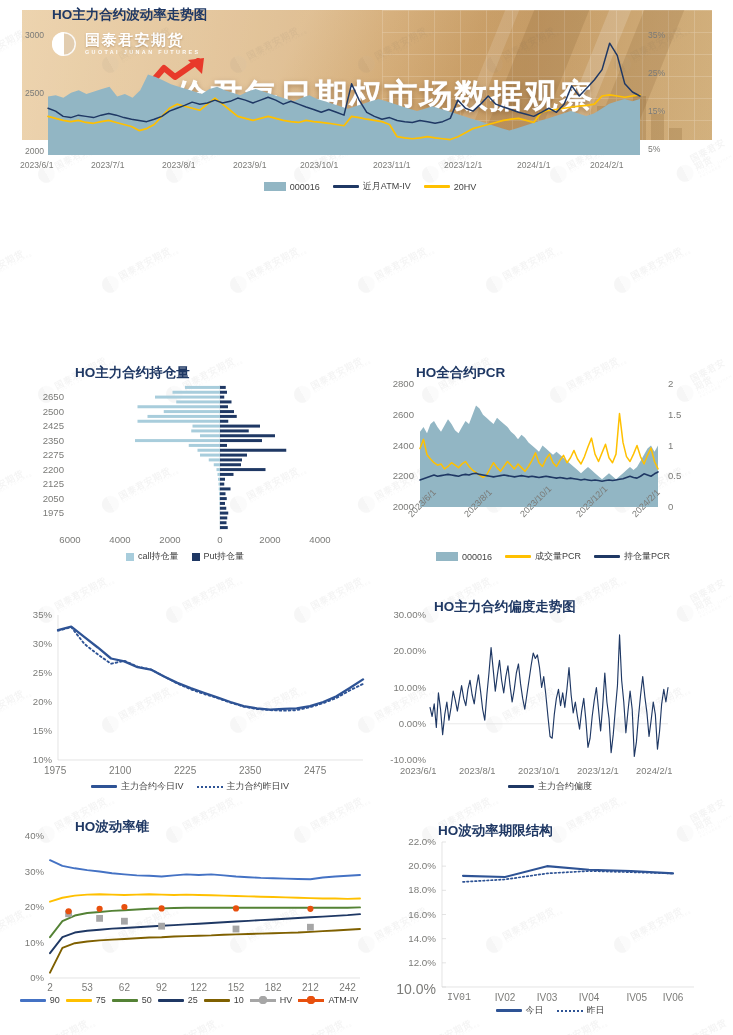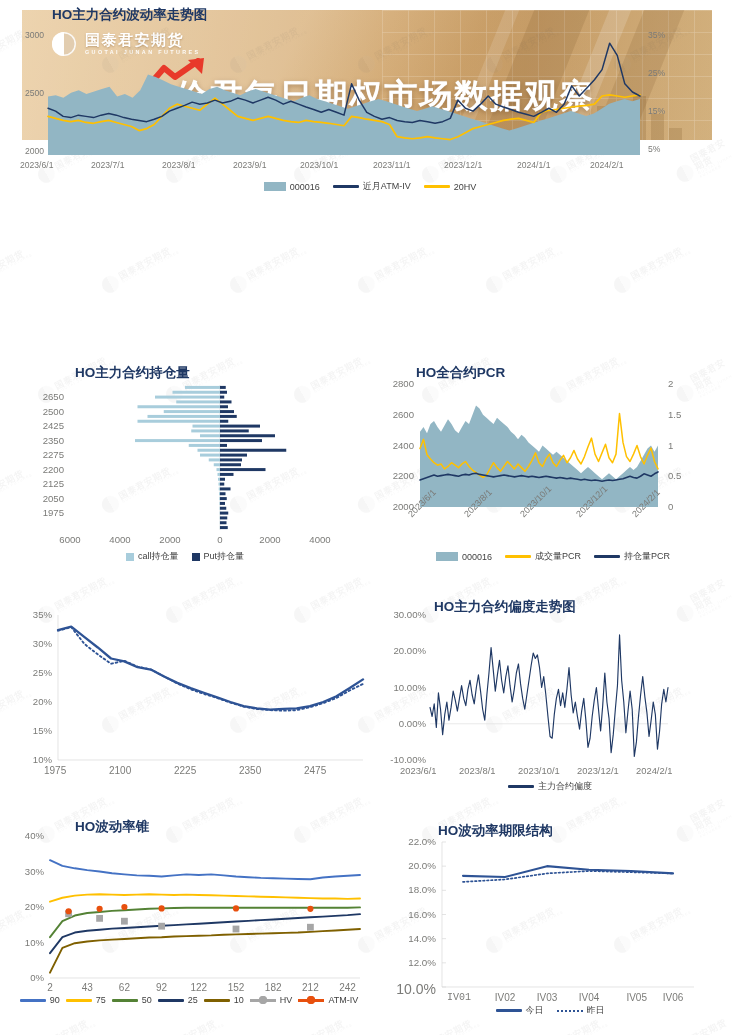--- a/index.html
+++ b/index.html
@@ -326,20 +326,30 @@
   </div>
 
   <div id="smile-xlabels">
       <div class="ax" style="left: 44px; top: 170px; font-size: 10px;">1975</div>
       <div class="ax" style="left: 109px; top: 170px; font-size: 10px;">2100</div>
       <div class="ax" style="left: 174px; top: 170px; font-size: 10px;">2225</div>
       <div class="ax" style="left: 239px; top: 170px; font-size: 10px;">2350</div>
       <div class="ax" style="left: 304px; top: 170px; font-size: 10px;">2475</div>
     </div>
 
+  <div class="legend" id="lg-smile" style="left:20px;top:185px;width:340px;">
+      <div class="lg">
+        <span class="sw-line" style="background: rgb(46, 83, 149);"></span>
+        <span>主力合约今日IV</span>
+      </div>
+      <div class="lg">
+        <span class="sw-dot" style="border-top-color: rgb(46, 83, 149);"></span>
+        <span>主力合约昨日IV</span>
+      </div>
+    </div>
 </div>
 
 <div class="panel" style="left:380px;top:595px;width:353px;height:215px;">
   <div class="c-title" style="position:absolute;left:54px;top:3px;">HO主力合约偏度走势图</div>
 
   <div id="skew-ylabels">
       <div class="ax ax-r" style="left: -4px; width: 50px; font-size: 9.6px; top: 14px;">30.00%</div>
       <div class="ax ax-r" style="left: -4px; width: 50px; font-size: 9.6px; top: 50.25px;">20.00%</div>
       <div class="ax ax-r" style="left: -4px; width: 50px; font-size: 9.6px; top: 86.5px;">10.00%</div>
       <div class="ax ax-r" style="left: -4px; width: 50px; font-size: 9.6px; top: 122.75px;">0.00%</div>
@@ -398,21 +408,21 @@
         <circle cx="49.6" cy="72.775" r="3.1" fill="#E8500E"></circle>
         <circle cx="74.39999999999999" cy="71" r="3.1" fill="#E8500E"></circle>
         <circle cx="111.6" cy="72.41999999999999" r="3.1" fill="#E8500E"></circle>
         <circle cx="186" cy="72.41999999999999" r="3.1" fill="#E8500E"></circle>
         <circle cx="260.4" cy="72.775" r="3.1" fill="#E8500E"></circle>
       </svg>
   </div>
 
   <div id="cone-xlabels">
       <div class="ax" style="left: 36px; top: 170px; width: 28px; text-align: center; font-size: 10px;">2</div>
-      <div class="ax" style="left: 73.2px; top: 170px; width: 28px; text-align: center; font-size: 10px;">43</div>
+      <div class="ax" style="left: 73.2px; top: 170px; width: 28px; text-align: center; font-size: 10px;">53</div>
       <div class="ax" style="left: 110.4px; top: 170px; width: 28px; text-align: center; font-size: 10px;">62</div>
       <div class="ax" style="left: 147.6px; top: 170px; width: 28px; text-align: center; font-size: 10px;">92</div>
       <div class="ax" style="left: 184.8px; top: 170px; width: 28px; text-align: center; font-size: 10px;">122</div>
       <div class="ax" style="left: 222px; top: 170px; width: 28px; text-align: center; font-size: 10px;">152</div>
       <div class="ax" style="left: 259.2px; top: 170px; width: 28px; text-align: center; font-size: 10px;">182</div>
       <div class="ax" style="left: 296.4px; top: 170px; width: 28px; text-align: center; font-size: 10px;">212</div>
       <div class="ax" style="left: 333.6px; top: 170px; width: 28px; text-align: center; font-size: 10px;">242</div>
     </div>
 
   <div class="legend" id="lg-cone" style="left:14px;top:183px;width:350px;gap:6px;row-gap:7px;">

